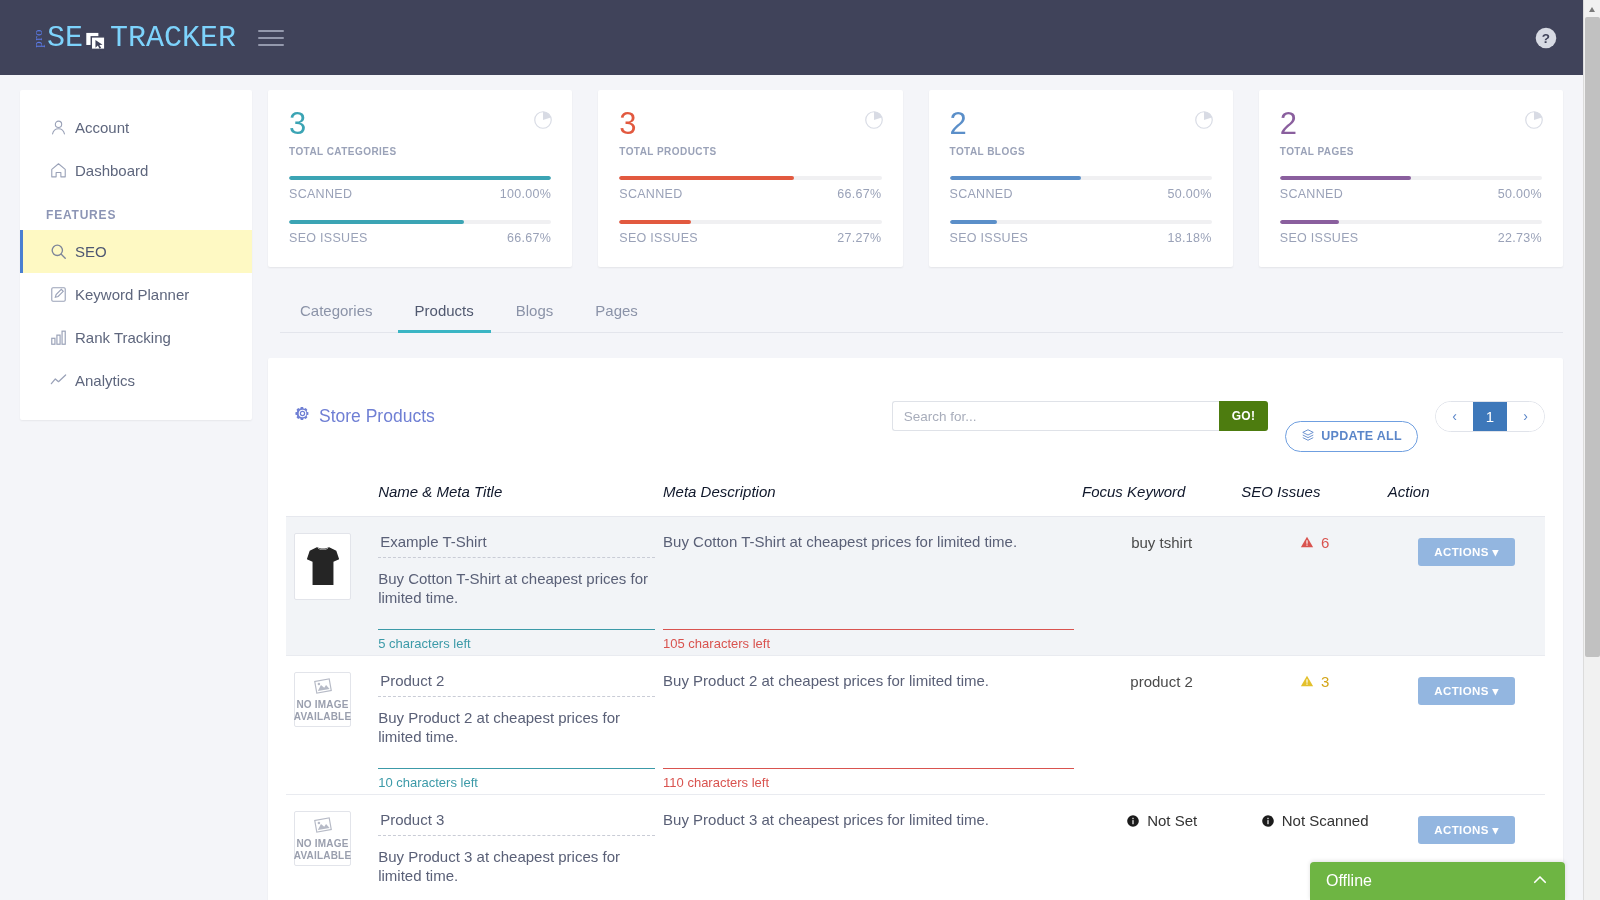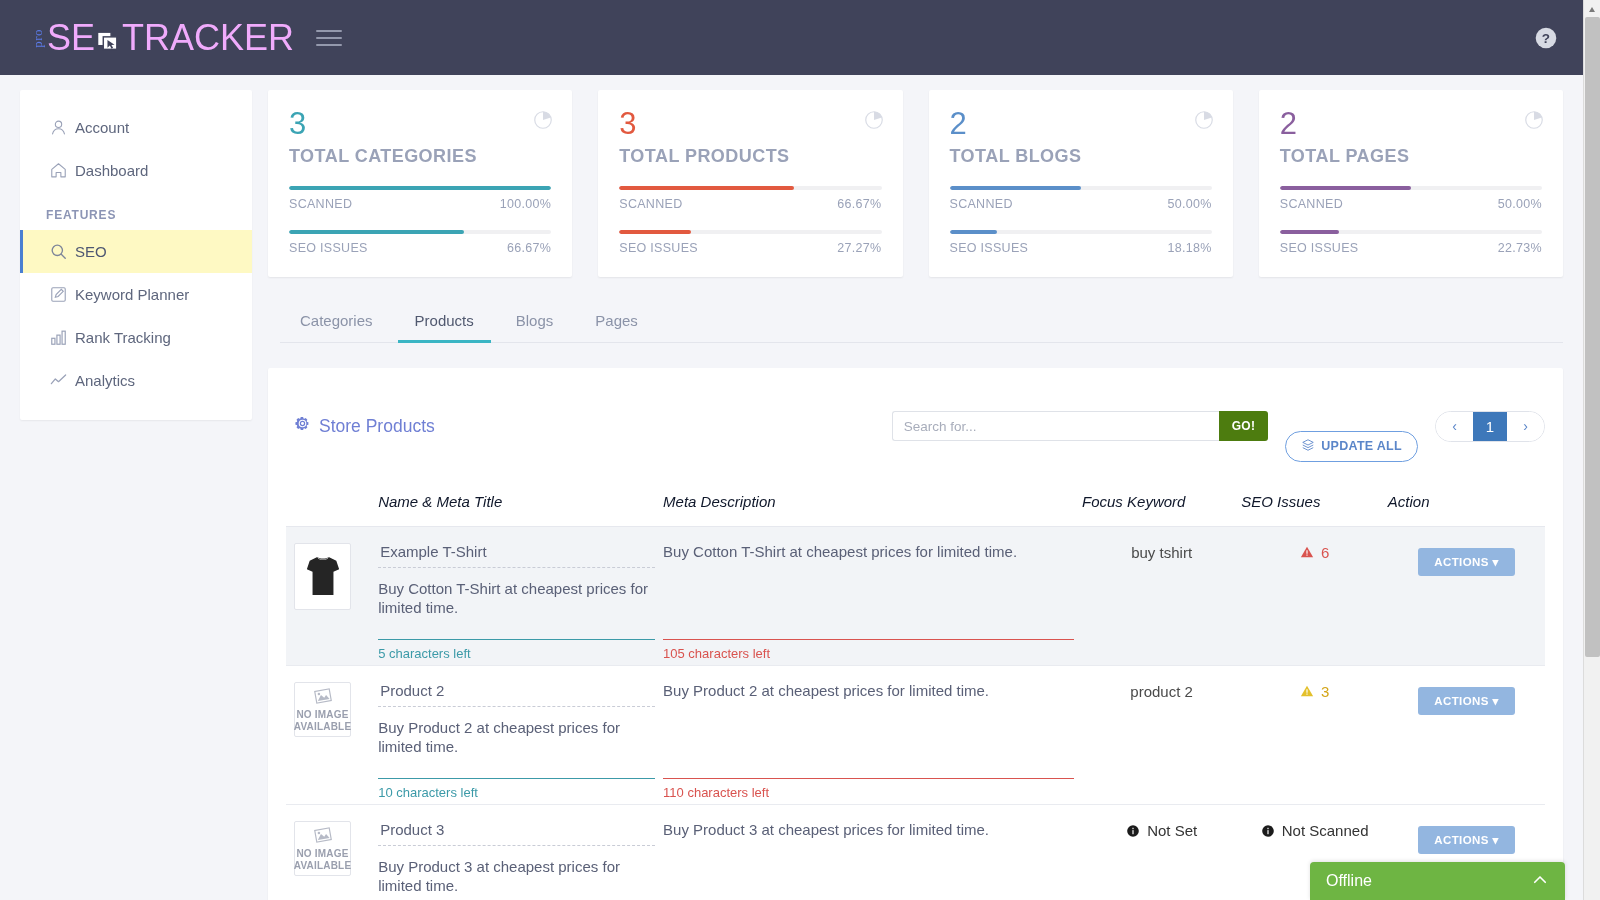--- a/index.html
+++ b/index.html
@@ -36,22 +36,22 @@
     width: 1583px;
   }
   .logo { display: flex; align-items: center; height: 100%; }
   .logo-pro {
     color: #5b7be8; font-size: 13px; letter-spacing: 0.5px;
     writing-mode: vertical-rl; transform: rotate(180deg);
     font-family: "Liberation Serif", serif; margin-right: 1px;
     position: relative; top: 1px;
   }
   .logo-se, .logo-tracker {
-    font-family: Liberation Sans, sans-serif;
-    font-size: 36px; color: #f0abfc; letter-spacing: 0px; line-height: 1;
+    font-family: Liberation Mono, monospace;
+    font-size: 30px; color: #7dd3fc; letter-spacing: 0px; line-height: 1;
   }
   .logo-mark {
     display: inline-block; width: 25px; height: 25px; margin: 0 1px;
     position: relative; top: 3px;
   }
   .hamburger { margin-left: 22px; display: flex; flex-direction: column; gap: 5px; cursor: pointer; }
   .hamburger span { display: block; width: 26px; height: 2px; background: #9499ad; border-radius: 1px; }
   .help-btn { margin-left: auto; width: 26px; height: 26px; cursor: pointer; }
 
   
@@ -79,21 +79,21 @@
   #content { flex: 1; padding: 15px 20px 0 16px; min-width: 0; }
 
   
   .cards { display: flex; gap: 26px; }
   .card {
     flex: 1; background: #fff; border-radius: 2px; padding: 18px 21px 22px;
     box-shadow: 0 1px 2px rgba(0,0,0,.07); position: relative; min-width: 0;
   }
   .card .big { font-size: 31px; line-height: 1.05; font-weight: 300; }
   .card .ttl {
-    font-size: 18px; letter-spacing: .45px; color: #9aa2b8;
+    font-size: 10px; letter-spacing: .45px; color: #9aa2b8;
     font-weight: bold; margin-top: 5px;
   }
   .card .pie { position: absolute; right: 18px; top: 19px; opacity: .55; }
   .bar-wrap { margin-top: 19px; }
   .bar-track { height: 4px; background: #f0f0f2; border-radius: 2px; overflow: hidden; }
   .bar-fill { height: 4px; border-radius: 2px; }
   .bar-legend {
     display: flex; justify-content: space-between; margin-top: 7px;
     font-size: 12.5px; color: #9aa2b8; letter-spacing: .3px;
   }

